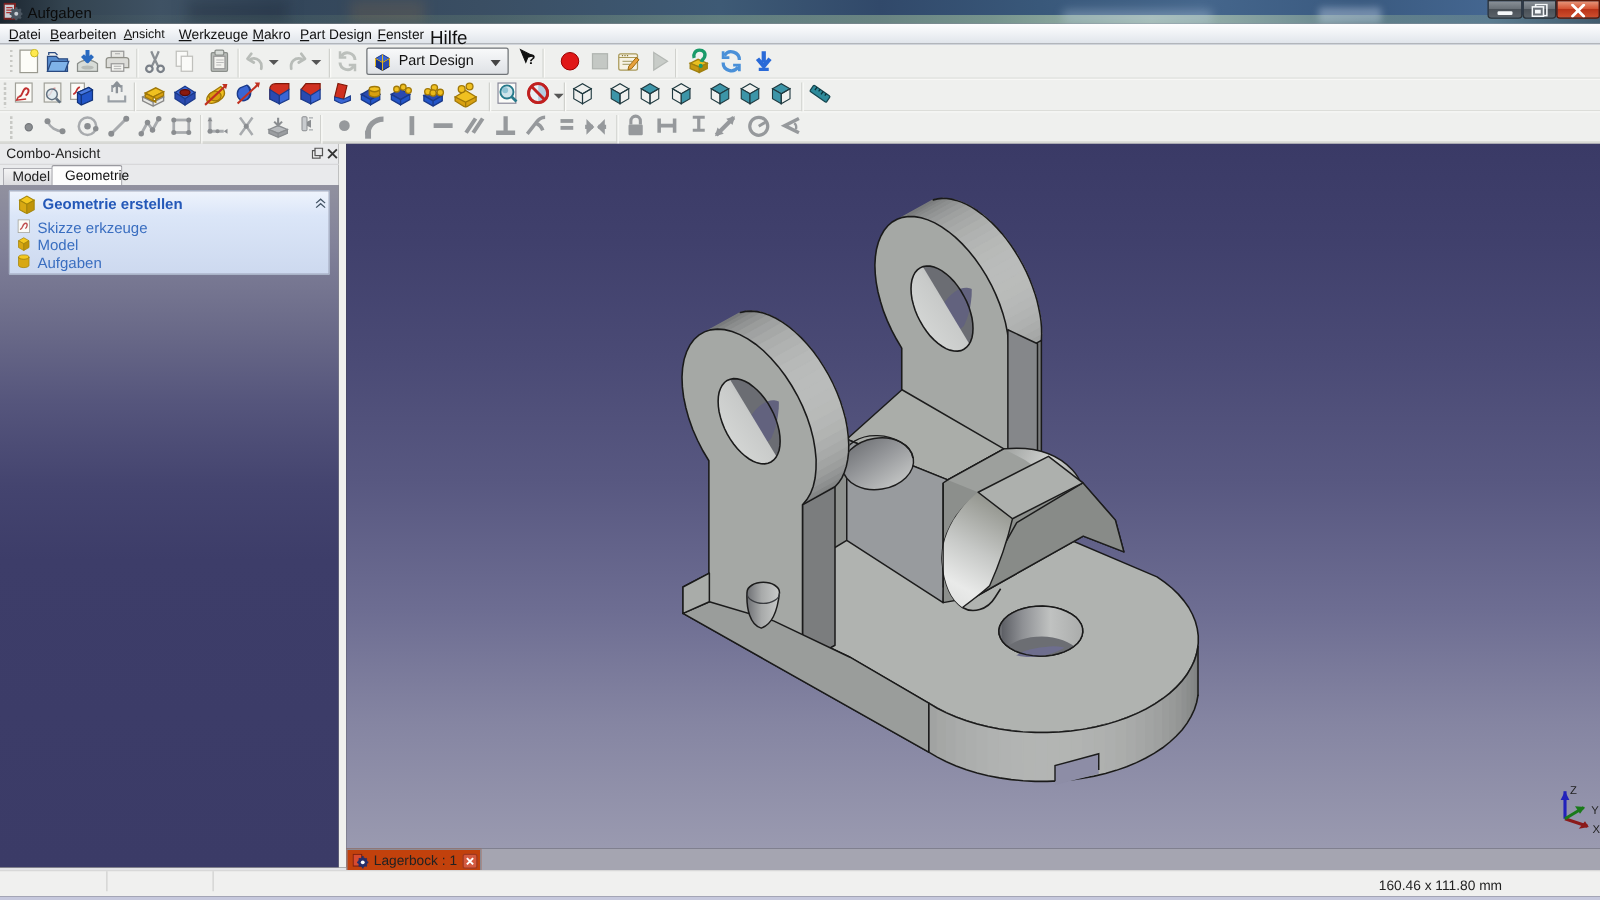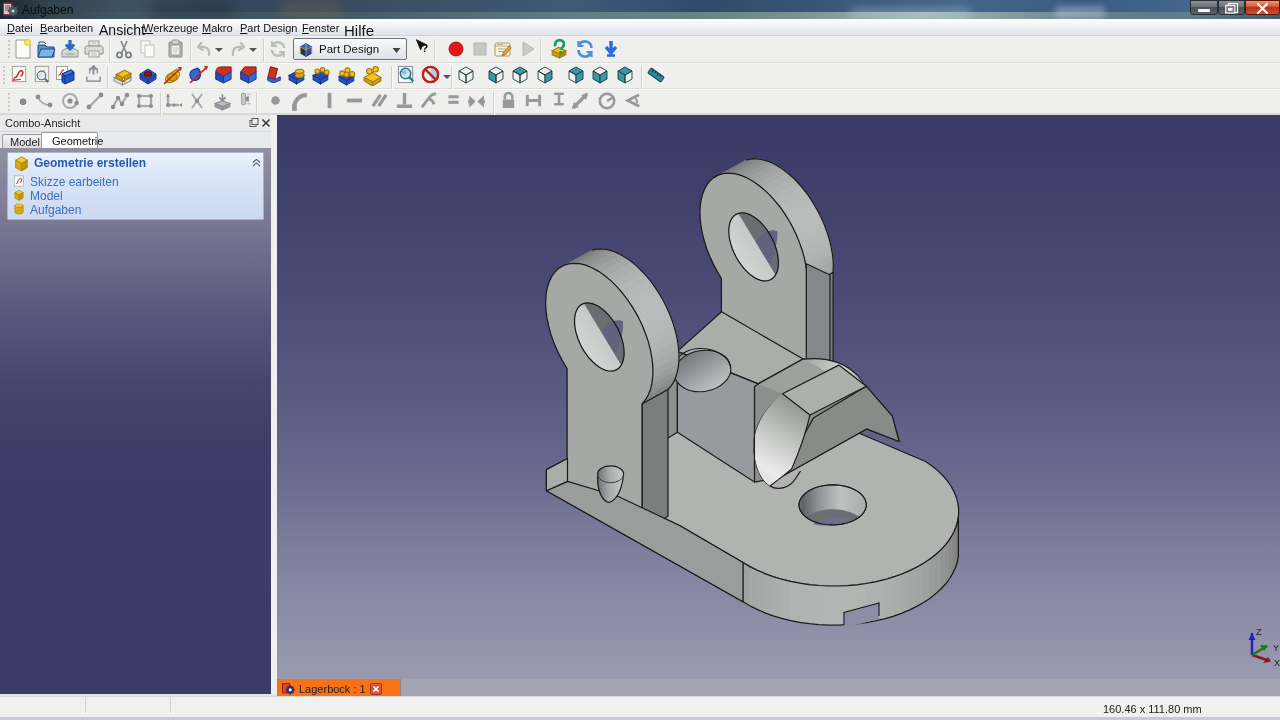--- a/index.html
+++ b/index.html
@@ -38,21 +38,21 @@
 </div>
 <div class="abs" style="left:1245px;top:0;width:35px;height:15px;background:linear-gradient(180deg,#e8967a 0%,#d55535 45%,#b93318 50%,#cf4f2e 100%);border:1px solid #5a1505;border-radius:0 0 3px 3px">
  <svg class="abs" style="left:10px;top:2px" width="13" height="11" viewBox="0 0 13 11">
       <path d="M2 1 L11 10 M11 1 L2 10" stroke="#fff" stroke-width="2.2" stroke-linecap="round"></path>
     </svg>
 </div>
 
 <div class="abs" style="left:0;top:19px;width:1280px;height:17px;background:linear-gradient(180deg,#fdfdfe 0%,#f2f4f7 40%,#dfe4ea 100%);border-bottom:1px solid #d0d4da"></div>
 <div class="abs" style="left:7px;top:22px;font-size:11px;color:#111"><span style="text-decoration:underline">D</span>atei</div>
 <div class="abs" style="left:40px;top:22px;font-size:11px;color:#111"><span style="text-decoration:underline">B</span>earbeiten</div>
-<div class="abs" style="left:99px;top:22px;font-size:14px;color:#111"><span style="text-decoration:underline">A</span>nsicht</div>
+<div class="abs" style="left:99px;top:22px;font-size:10px;color:#111"><span style="text-decoration:underline">A</span>nsicht</div>
 <div class="abs" style="left:143px;top:22px;font-size:11px;color:#111"><span style="text-decoration:underline">W</span>erkzeuge</div>
 <div class="abs" style="left:202px;top:22px;font-size:11px;color:#111"><span style="text-decoration:underline">M</span>akro</div>
 <div class="abs" style="left:240px;top:22px;font-size:11px;color:#111"><span style="text-decoration:underline">P</span>art Design</div>
 <div class="abs" style="left:302px;top:22px;font-size:11px;color:#111"><span style="text-decoration:underline">F</span>enster</div>
 <div class="abs" style="left:344px;top:22px;font-size:15px;color:#111"><span style="text-decoration:underline">H</span>ilfe</div>
 
 <div class="abs" style="left:0;top:36px;width:1280px;height:79px;background:#eff0ee"></div>
 <div class="abs" style="left:0;top:62px;width:1280px;height:1px;background:#dcddd9"></div>
 <div class="abs" style="left:0;top:63px;width:1280px;height:1px;background:#f8f8f6"></div>
 <div class="abs" style="left:0;top:88px;width:1280px;height:1px;background:#dcddd9"></div>
@@ -471,21 +471,21 @@
       <path d="M17 5v9l-7 4v-9z" fill="#c09409" stroke="#a5860a"></path>
     </svg>
  <div class="abs" style="left:26px;top:3px;font-size:12px;font-weight:bold;color:#2458b8">Geometrie erstellen</div>
  <svg class="abs" style="left:244px;top:5px" width="9" height="9" viewBox="0 0 10 10">
       <path d="M1 5l4-3.5L9 5M1 9l4-3.5L9 9" fill="none" stroke="#456" stroke-width="1.15"></path>
     </svg>
  <svg class="abs" style="left:5px;top:22px" width="12" height="12" viewBox="0 0 20 20">
       <rect x="2.5" y="1.5" width="15" height="17" fill="#fbfbf7" stroke="#a0a098"></rect>
       <path d="M5 14c4 1 3-9 8-8 3 1 1 6-1 7" fill="none" stroke="#c05050" stroke-width="1.8"></path>
     </svg>
- <div class="abs" style="left:22px;top:22px;font-size:12px;color:#3a6ec0">Skizze earbeiten</div>
+ <div class="abs" style="left:22px;top:22px;font-size:12px;color:#3a6ec0">Skizze erkzeuge</div>
  <svg class="abs" style="left:5px;top:36px" width="12" height="12" viewBox="0 0 20 18">
       <path d="M3 5l7-4 7 4-7 4z" fill="#f4c81e" stroke="#a5860a"></path>
       <path d="M3 5v9l7 4v-9z" fill="#d8a812" stroke="#a5860a"></path>
       <path d="M17 5v9l-7 4v-9z" fill="#c09409" stroke="#a5860a"></path>
     </svg>
  <div class="abs" style="left:22px;top:36px;font-size:12px;color:#3a6ec0">Model</div>
  <svg class="abs" style="left:5px;top:50px" width="12" height="12" viewBox="0 0 20 20">
       <ellipse cx="10" cy="4.5" rx="7" ry="3" fill="#f4c81e" stroke="#a5860a"></ellipse>
       <path d="M3 4.5v11c0 1.6 3.1 3 7 3s7-1.4 7-3v-11c0 1.6-3.1 3-7 3s-7-1.4-7-3z" fill="#d8a812" stroke="#a5860a"></path>
     </svg>
@@ -707,21 +707,21 @@
  <path d="M12 28 L27 19" stroke="#1a7a1a" stroke-width="2.5"></path>
  <path d="M28 18.5 l-8-0.5 4 6z" fill="#1a7a1a"></path>
  <text x="16" y="8" font-size="9" fill="#222" font-family="Liberation Sans">Z</text>
  <text x="33" y="24" font-size="9" fill="#222" font-family="Liberation Sans">Y</text>
  <text x="34" y="39" font-size="9" fill="#222" font-family="Liberation Sans">X</text>
 </svg>
 
 </div>
 
 <div class="abs" style="left:277px;top:679px;width:1003px;height:17px;background:#a5a5b1"></div>
-<div class="abs" style="left:277px;top:679px;width:124px;height:18px;background:#f97316;border:1px solid #8a8a94">
+<div class="abs" style="left:277px;top:679px;width:108px;height:18px;background:#c2410c;border:1px solid #8a8a94">
  <svg class="abs" style="left:4px;top:3px" width="13" height="12" viewBox="0 0 15 14">
       <rect x="0.5" y="0.5" width="8" height="11" fill="#d84a30" stroke="#7a2010"></rect>
       <circle cx="9.5" cy="8" r="4.5" fill="#28306a"></circle>
       <circle cx="9.5" cy="8" r="1.8" fill="#fff"></circle>
       <g stroke="#28306a" stroke-width="1.6">
         <path d="M9.5 2.2v2M9.5 11.8v2M4.2 8h2M12.8 8h2M5.8 4.3l1.4 1.4M13.2 4.3l-1.4 1.4M5.8 11.7l1.4-1.4M11.8 10.3l1.4 1.4"></path>
       </g>
     </svg>
  <div class="abs" style="left:21px;top:3px;font-size:11px;color:#222">Lagerbock : 1</div>
  <div class="abs" style="left:92px;top:3px;width:12px;height:12px;background:#d45a40;border:1px solid #a03820;border-radius:2px">

